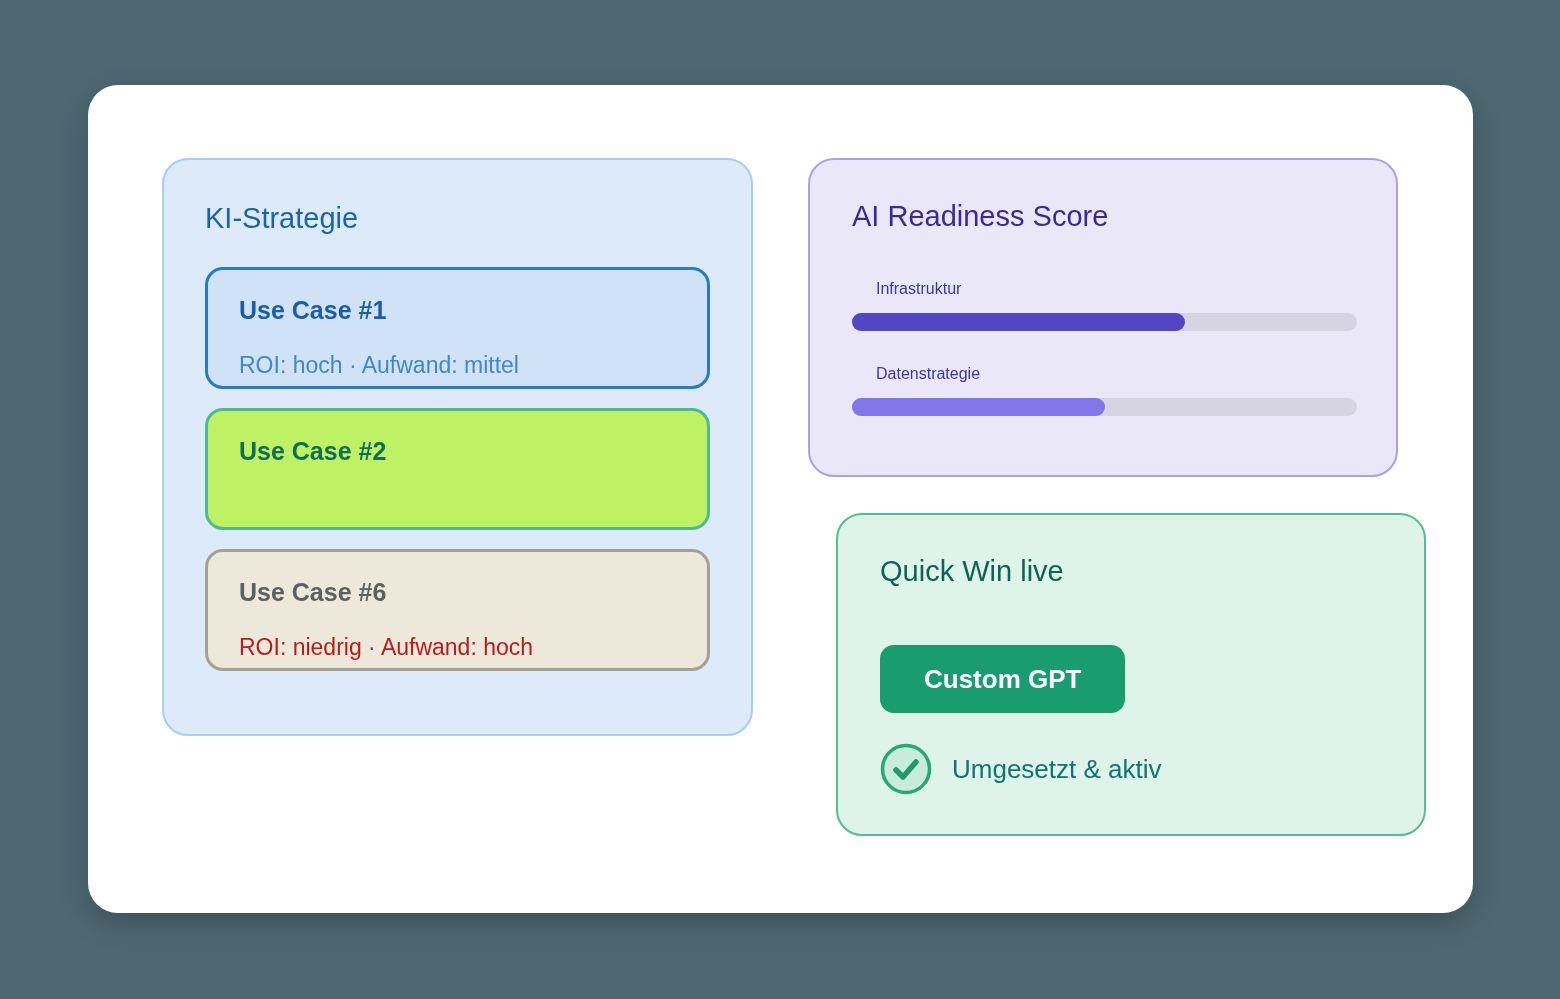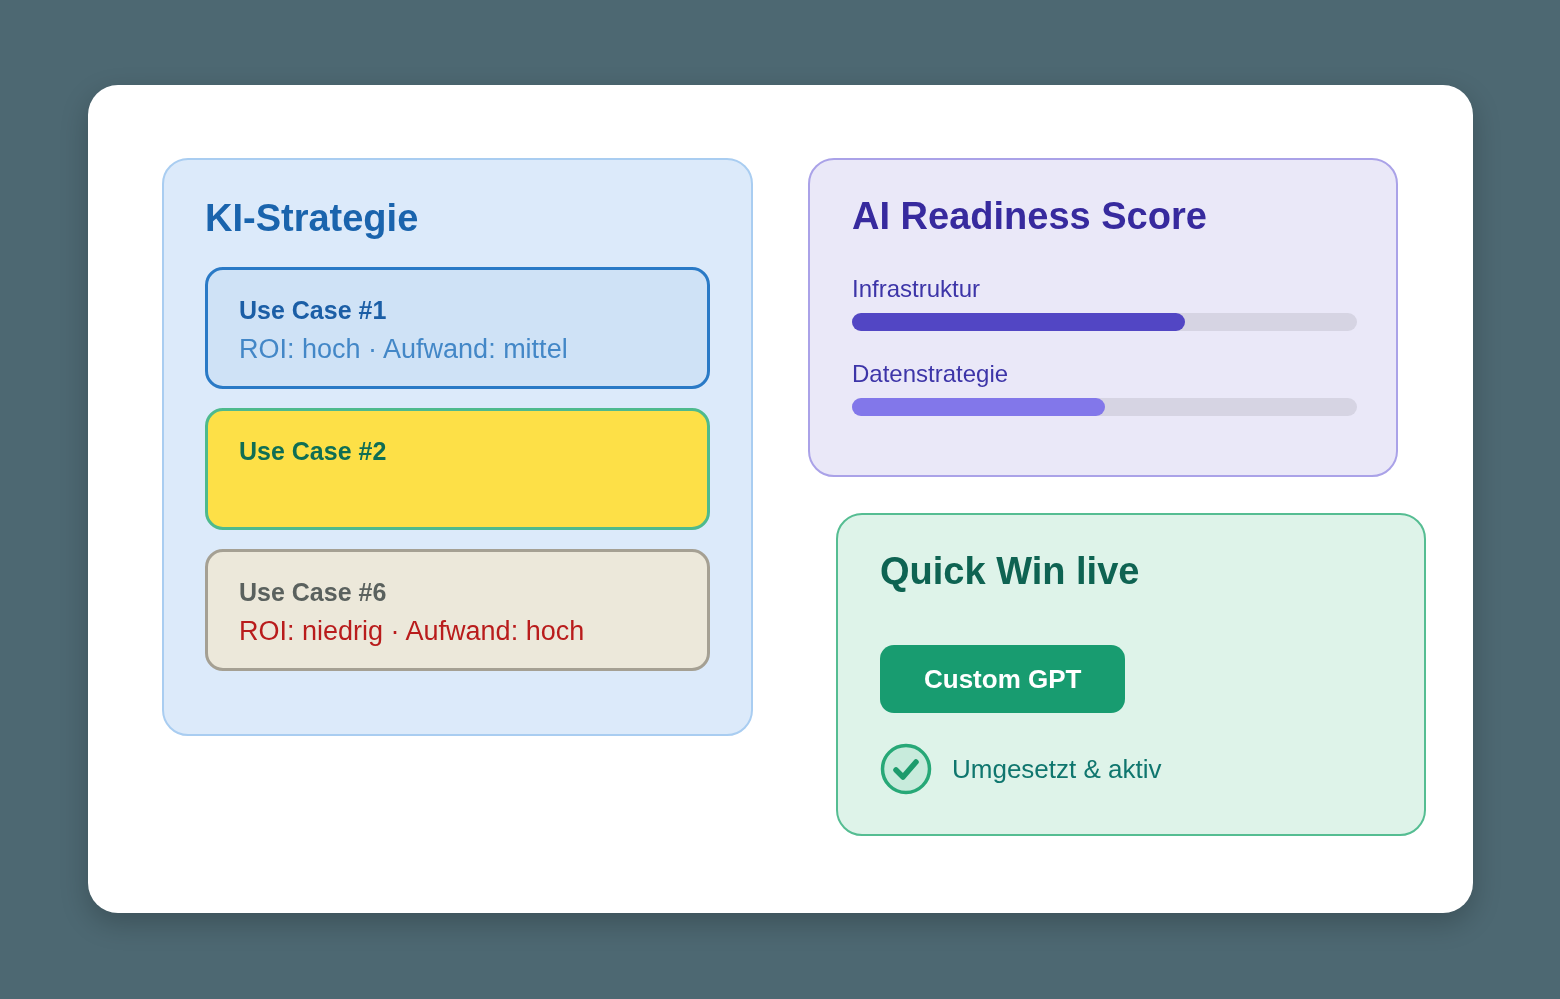--- a/index.html
+++ b/index.html
@@ -19,63 +19,64 @@
     border-radius: 30px;
     box-shadow: 0 10px 28px rgba(0,0,0,0.22);
   }
   .panel {
     position: absolute;
     box-sizing: border-box;
     border-radius: 26px;
   }
   .panel-title {
     margin: 0;
-    font-size: 38px;
-    font-weight: bold;
+    font-size: 29px;
+    font-weight: normal;
     line-height: 36px;
   }
 
   
   .panel-strategy {
     left: 74px; top: 73px;
     width: 591px; height: 578px;
     background: #dceafa;
     border: 2px solid #a9cdf1;
     padding: 40px 41px 0 41px;
   }
   .panel-strategy .panel-title { color: #1a64ad; }
   .uc {
     box-sizing: border-box;
     width: 505px; height: 122px;
     border-radius: 18px;
     padding: 24px 31px 16px 31px;
     margin-top: 19px;
   }
   .uc-1 { margin-top: 31px; background: #cfe2f6; border: 3px solid #2a7ac6; }
-  .uc-2 { background: #fde047; border: 3px solid #4eba8d; }
+  .uc-2 { background: #bef264; border: 3px solid #4eba8d; }
   .uc-3 { background: #ece8da; border: 3px solid #a5a093; }
   .uc-title { font-size: 25px; font-weight: bold; line-height: 32px; }
-  .uc-sub   { font-size: 27px; line-height: 30px; margin-top: 8px; }
+  .uc-sub   { font-size: 23px; line-height: 30px; margin-top: 24px; }
   .uc-1 .uc-title { color: #1b5ea6; } .uc-1 .uc-sub { color: #4387c7; }
   .uc-2 .uc-title { color: #0f6e54; } .uc-2 .uc-sub { color: #338e7b; }
   .uc-3 .uc-title { color: #5a615e; } .uc-3 .uc-sub { color: #b91c1c; }
 
   
   .panel-readiness {
     left: 720px; top: 73px;
     width: 590px; height: 319px;
     background: #eae8f8;
     border: 2.5px solid #aaa2e8;
     padding: 38px 42px 16px 42px;
   }
   .panel-readiness .panel-title { color: #372a9e; }
   .metric-label {
-    font-size: 24px;
+    font-size: 16px;
     line-height: 30px;
     color: #3d35a8;
+    margin-left: 24px;
   }
   .metric-label.first  { margin-top: 40px; }
   .metric-label.second { margin-top: 28px; }
   .bar {
     margin-top: 9px;
     width: 505px; height: 18px;
     border-radius: 9px;
     background: #d6d4e3;
   }
   .fill {

